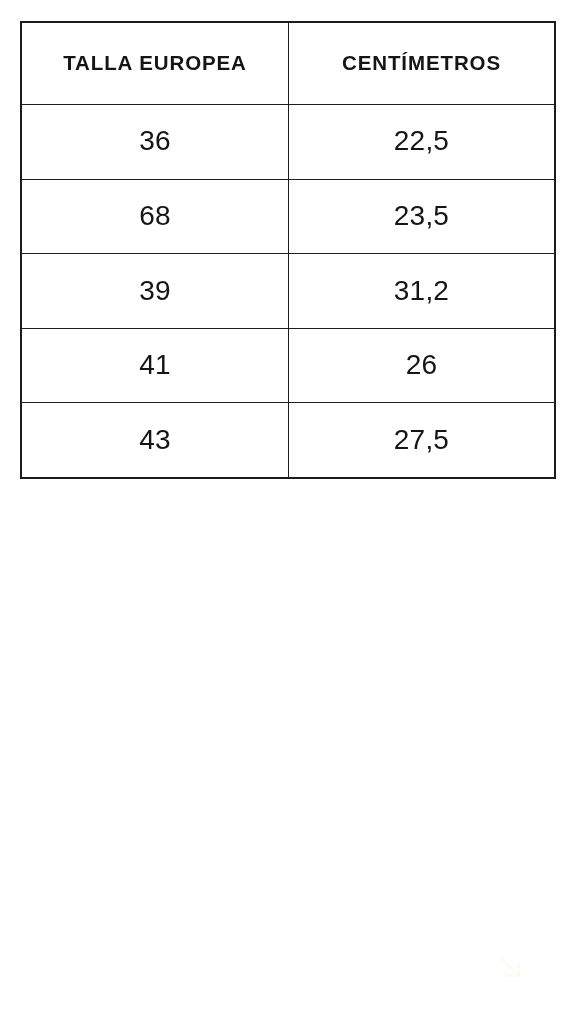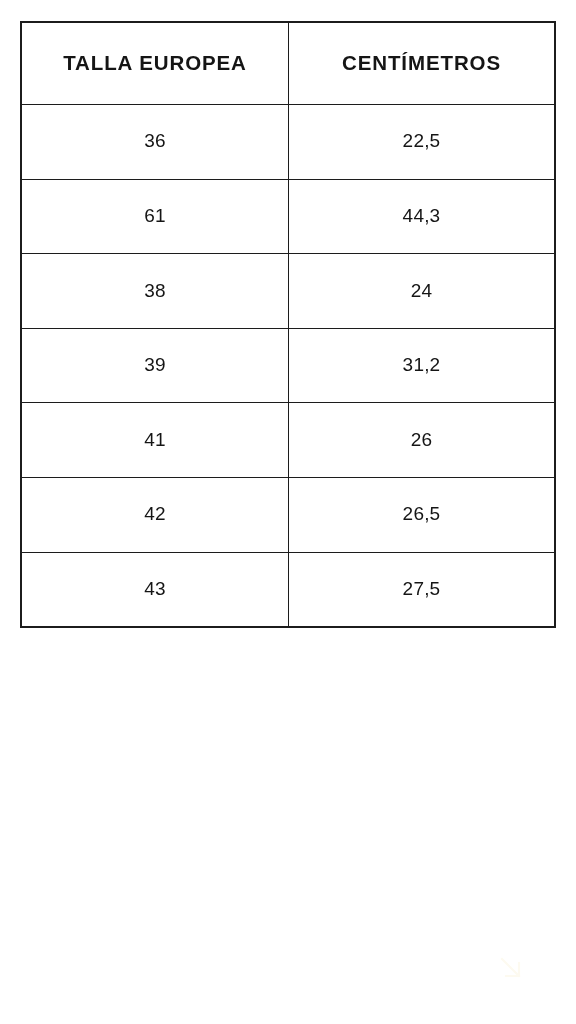--- a/index.html
+++ b/index.html
@@ -55,21 +55,21 @@
     height: 81px;
     font-size: 20.5px;
     font-weight: 700;
     letter-spacing: 0.9px;
     line-height: 1.1;
     text-transform: uppercase;
   }
 
   table.size-table tbody td {
     height: 73.6px;
-    font-size: 19px;
+    font-size: 28px;
     font-weight: 400;
     letter-spacing: 0.2px;
     line-height: 1.1;
   }
 
   
   table.size-table {
     outline: 0.6px solid #1c1c1c;
     outline-offset: -0.3px;
   }
@@ -102,38 +102,30 @@
           <th>TALLA EUROPEA</th>
           <th>CENTÍMETROS</th>
         </tr>
       </thead>
       <tbody id="table-body">
           <tr>
             <td>36</td>
             <td>22,5</td>
           </tr>
           <tr>
-            <td>61</td>
-            <td>44,3</td>
-          </tr>
-          <tr>
-            <td>38</td>
-            <td>24</td>
+            <td>68</td>
+            <td>23,5</td>
           </tr>
           <tr>
             <td>39</td>
             <td>31,2</td>
           </tr>
           <tr>
             <td>41</td>
             <td>26</td>
-          </tr>
-          <tr>
-            <td>42</td>
-            <td>26,5</td>
           </tr>
           <tr>
             <td>43</td>
             <td>27,5</td>
           </tr>
         </tbody>
     </table>
   </div>
 
   <div class="corner-mark">

